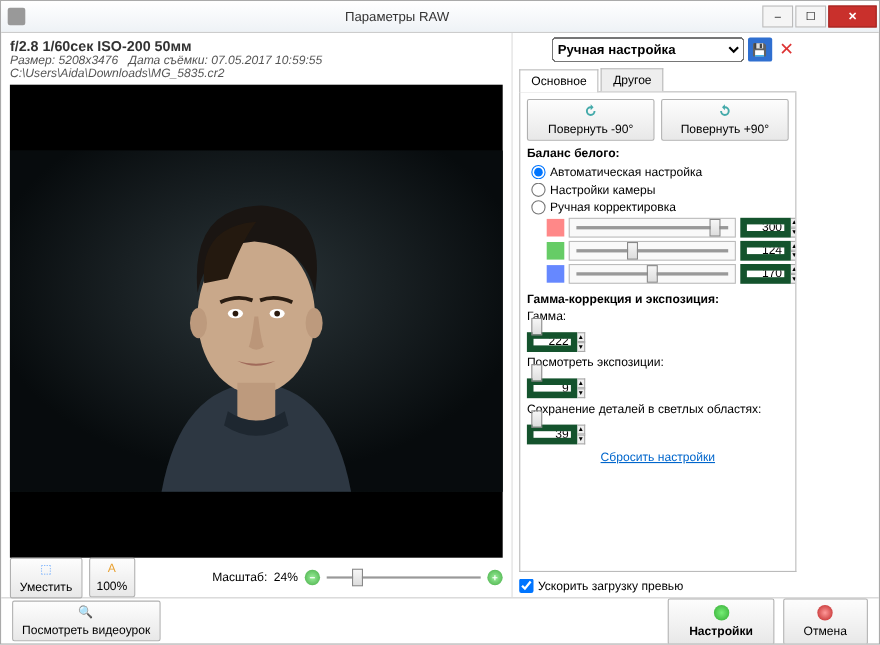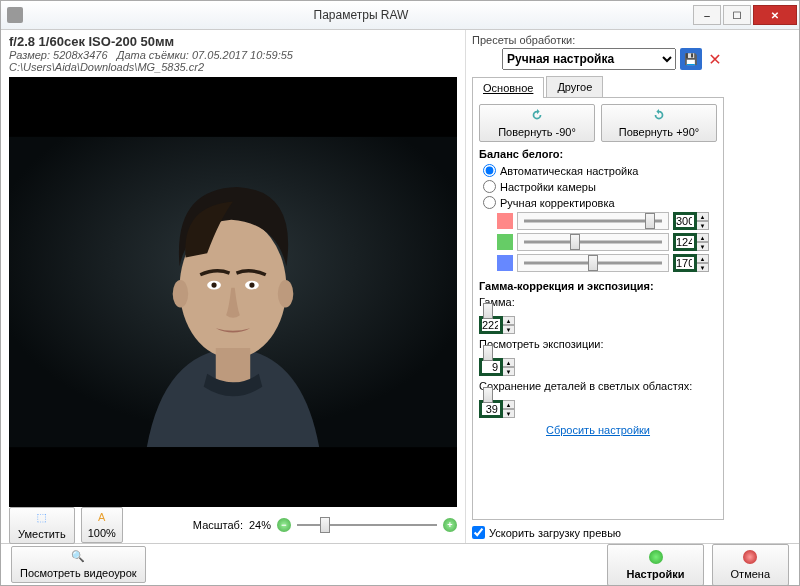--- a/index.html
+++ b/index.html
@@ -31,37 +31,37 @@
 .slider-thumb { position: absolute; top: 50%; width: 10px; height: 16px; background: linear-gradient(#f6f6f6,#ddd); border: 1px solid #888; transform: translate(-50%,-50%); }
 
 .presets-label { color: #444; margin-bottom: 2px; }
 .presets-row { display: flex; align-items: center; gap: 4px; margin-bottom: 6px; margin-left: 30px; }
 .presets-row select { flex: 1; height: 22px; font-size: 12px; font-weight: bold; }
 .savebtn { width: 22px; height: 22px; background: #2f6fd0; display: flex; align-items: center; justify-content: center; color: #fff; border-radius: 2px; }
 .delbtn { width: 18px; height: 18px; color: #d33; font-size: 16px; display: flex; align-items: center; justify-content: center; }
 
 .tabs { display: flex; border-bottom: 1px solid #bbb; }
 .tab { padding: 4px 10px; border: 1px solid #bbb; border-bottom: none; background: #eee; margin-right: 2px; }
-.tab.active { background: #fff; position: relative; top: 1px; text-decoration: underline; }
+.tab.active { background: #fff; position: relative; top: 1px; }
 
 .panel { border: 1px solid #bbb; border-top: none; padding: 6px; flex: 1; overflow: hidden; }
 .rot-row { display: flex; gap: 6px; justify-content: center; margin-bottom: 6px; }
 .rot-row .btn { flex: 1; justify-content: center; font-size: 10.5px; }
 
 .group-title { font-weight: bold; margin: 4px 0 4px; }
 .radio-row { display: flex; align-items: center; gap: 4px; margin: 3px 0 3px 4px; }
 .radio-row input { margin: 0; }
 
 .wb-row { display: flex; align-items: center; gap: 4px; margin: 3px 0 3px 18px; }
 .swatch { width: 16px; height: 16px; }
 .swatch.r { background: #f88; } .swatch.g { background: #6c6; } .swatch.b { background: #68f; }
 .wb-slider { flex: 1; height: 18px; position: relative; border: 1px solid #bbb; background: #f9f9f9; }
 .wb-slider .slider-track { left: 6px; right: 6px; height: 3px; }
 .num-field { width: 44px; display: flex; }
-.num-field input { width: 24px; height: 18px; text-align: right; font-size: 11px; padding-right: 2px; border: 3px solid #14532d; }
+.num-field input { width: 46px; height: 18px; text-align: right; font-size: 11px; padding-right: 2px; border: 6px solid #14532d; }
 .spinbtns { width: 12px; display: flex; flex-direction: column; }
 .spinbtns div { flex: 1; border: 1px solid #aaa; border-left: none; background: #eee; font-size: 6px; display: flex; align-items: center; justify-content: center; }
 
 .gamma-label { margin: 4px 0 2px; }
 .gamma-row { display: flex; align-items: flex-start; gap: 4px; margin: 2px 0 4px; flex-direction: column; }
 .gamma-row .wb-slider { margin-left: 8px; }
 
 .reset-link { color: #0066cc; text-align: center; text-decoration: underline; display: block; margin-top: 6px; }
 
 .accel-row { display: flex; align-items: center; gap: 4px; margin-top: 6px; }
@@ -153,21 +153,20 @@
       <span class="circ minus">−</span>
       <span class="slider-sm">
         <span class="slider-track"></span>
           <span class="slider-thumb" style="left:20%"></span>
       </span>
       <span class="circ plus">+</span>
     </div>
   </div>
 
   <div class="right">
-    <div class="presets-label">Пресеты обработки:</div>
     <div class="presets-row">
       <select><option>Ручная настройка</option></select>
       <span class="savebtn">💾</span>
       <span class="delbtn">✕</span>
     </div>
 
     <div class="tabs">
       <div class="tab active">Основное</div>
       <div class="tab">Другое</div>
     </div>

